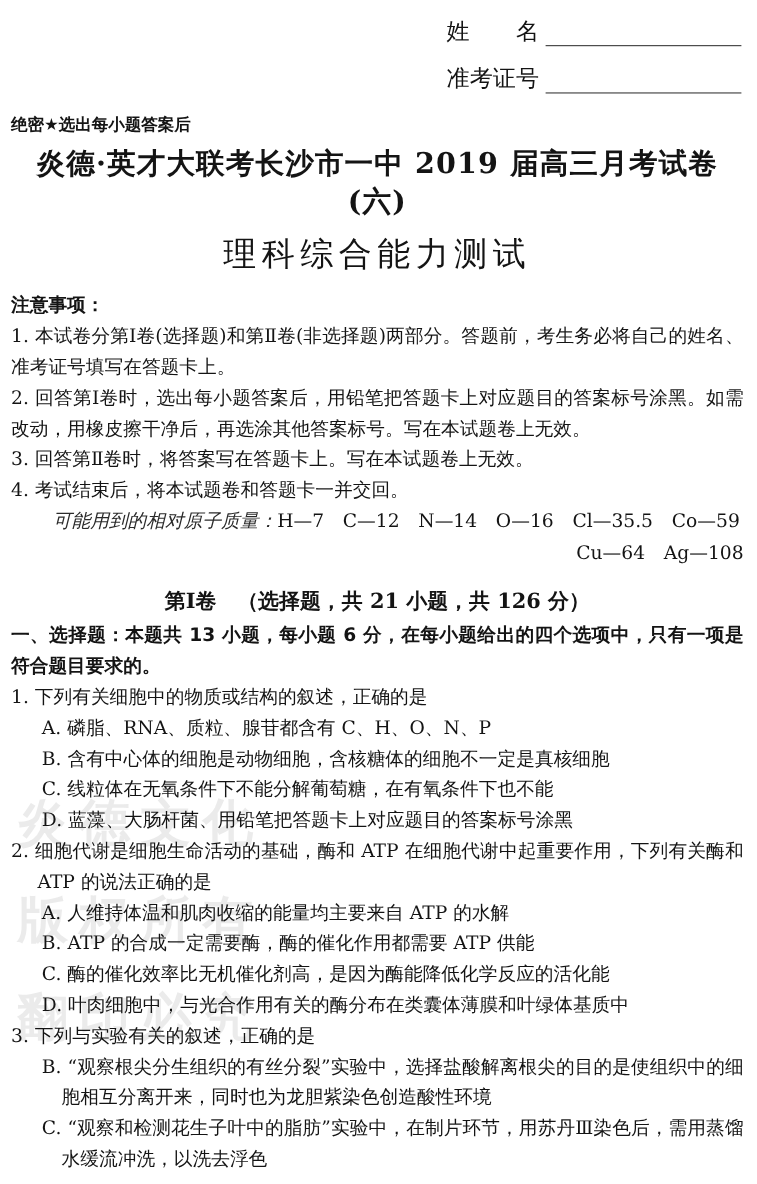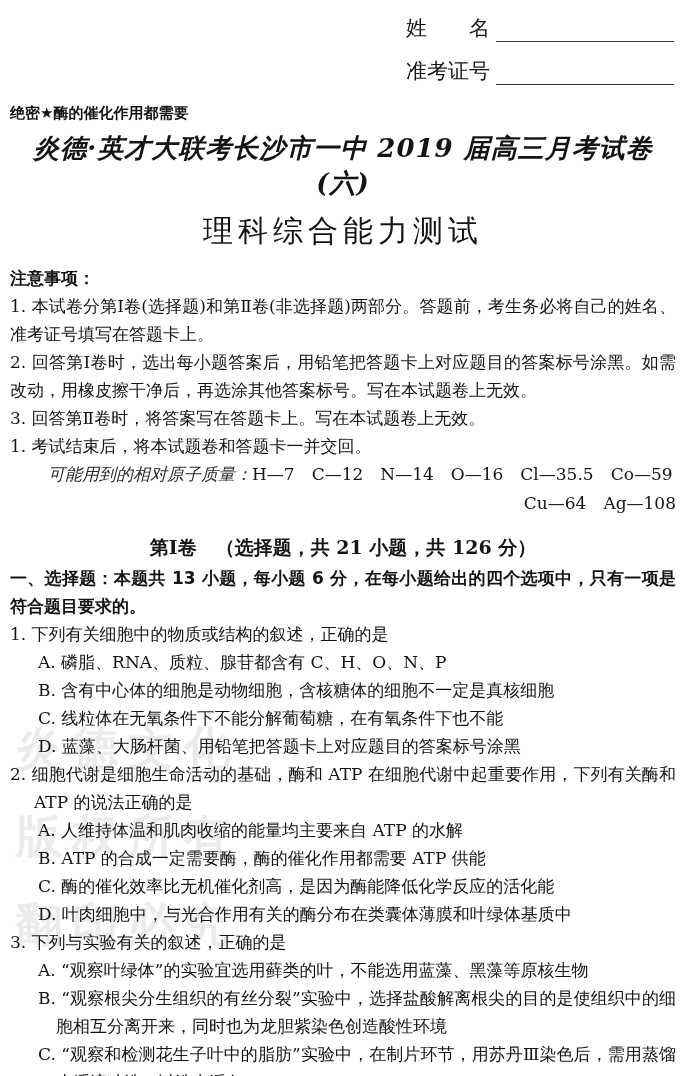--- a/index.html
+++ b/index.html
@@ -20,21 +20,21 @@
   }
   
   .idblock { align-self:flex-end; width:268px; margin-right:2px; margin-bottom:4px; }
   .idrow { display:flex; align-items:flex-end; font-size:21px; margin-bottom:15px; }
   .idrow .idlabel { white-space:pre; }
   .idrow .idline { flex:1; border-bottom:1.5px solid #3a3a3a; height:1.25em; margin-left:6px; }
   
   .secrecy { font-family:"DejaVu Sans","Liberation Sans",sans-serif; font-weight:bold; font-size:15px; margin-bottom:4px; }
   
   .examtitle {
-    text-align:center; font-weight:bold; font-style:italic;
+    text-align:center; font-weight:bold; 
     font-size:26px; letter-spacing:1px; margin:4px 0 10px 0;
   }
   .subjecttitle {
     text-align:center; font-family:"DejaVu Sans","Liberation Sans",sans-serif;
     font-weight:normal; font-size:30px; letter-spacing:5px; margin-bottom:12px;
   }
   
   .notes-heading { font-family:"DejaVu Sans","Liberation Sans",sans-serif; font-weight:bold; font-size:17px; line-height:28px; }
   p.note { line-height:28px; text-align:justify; }
   
@@ -73,31 +73,31 @@
     <div class="idrow">
       <span class="idlabel">姓　　名</span>
       <span class="idline"></span>
     </div>
     <div class="idrow">
       <span class="idlabel">准考证号</span>
       <span class="idline"></span>
     </div>
   </div>
 
-  <div class="secrecy">绝密★酶的催化作用都需要</div>
+  <div class="secrecy">绝密★选出每小题答案后</div>
 
   <div class="examtitle">炎德·英才大联考长沙市一中 2019 届高三月考试卷(六)</div>
 
   <div class="subjecttitle">理科综合能力测试</div>
 
   <div class="notes-heading">注意事项：</div>
   <p class="note">1. 本试卷分第Ⅰ卷(选择题)和第Ⅱ卷(非选择题)两部分。答题前，考生务必将自己的姓名、准考证号填写在答题卡上。</p>
   <p class="note">2. 回答第Ⅰ卷时，选出每小题答案后，用铅笔把答题卡上对应题目的答案标号涂黑。如需改动，用橡皮擦干净后，再选涂其他答案标号。写在本试题卷上无效。</p>
   <p class="note">3. 回答第Ⅱ卷时，将答案写在答题卡上。写在本试题卷上无效。</p>
-  <p class="note">1. 考试结束后，将本试题卷和答题卡一并交回。</p>
+  <p class="note">4. 考试结束后，将本试题卷和答题卡一并交回。</p>
 
   <p class="atomic1"><span class="kai">可能用到的相对原子质量：</span><span>H—7　C—12　N—14　O—16　Cl—35.5　Co—59</span></p>
   <p class="atomic2">Cu—64　Ag—108</p>
 
   <div class="part-heading">第Ⅰ卷　（选择题，共 21 小题，共 126 分）</div>
 
   <div class="section-intro">一、选择题：本题共 13 小题，每小题 6 分，在每小题给出的四个选项中，只有一项是符合题目要求的。</div>
 
   <div>
     <p class="qstem">1. 下列有关细胞中的物质或结构的叙述，正确的是</p>
@@ -110,18 +110,17 @@
   <div>
     <p class="qstem">2. 细胞代谢是细胞生命活动的基础，酶和 ATP 在细胞代谢中起重要作用，下列有关酶和 ATP 的说法正确的是</p>
     <p class="opt">A. 人维持体温和肌肉收缩的能量均主要来自 ATP 的水解</p>
     <p class="opt">B. ATP 的合成一定需要酶，酶的催化作用都需要 ATP 供能</p>
     <p class="opt">C. 酶的催化效率比无机催化剂高，是因为酶能降低化学反应的活化能</p>
     <p class="opt">D. 叶肉细胞中，与光合作用有关的酶分布在类囊体薄膜和叶绿体基质中</p>
   </div>
 
   <div>
     <p class="qstem">3. 下列与实验有关的叙述，正确的是</p>
-    <p class="opt">A. “观察叶绿体”的实验宜选用藓类的叶，不能选用蓝藻、黑藻等原核生物</p>
     <p class="opt">B. “观察根尖分生组织的有丝分裂”实验中，选择盐酸解离根尖的目的是使组织中的细胞相互分离开来，同时也为龙胆紫染色创造酸性环境</p>
     <p class="opt">C. “观察和检测花生子叶中的脂肪”实验中，在制片环节，用苏丹Ⅲ染色后，需用蒸馏水缓流冲洗，以洗去浮色</p>
   </div>
 
 </div>
 
 </body></html>

